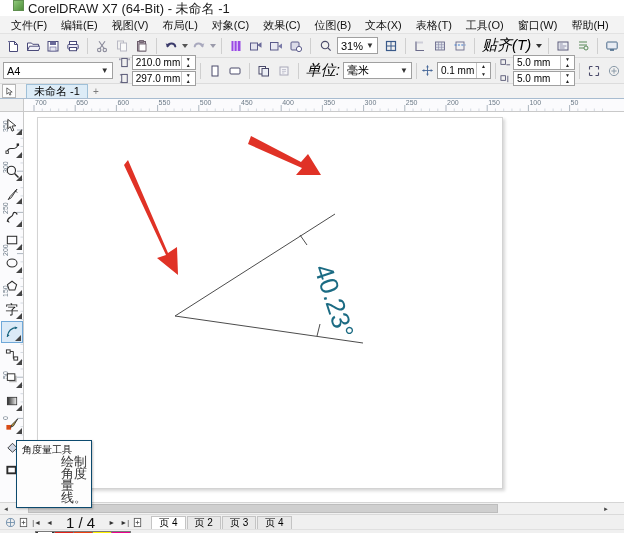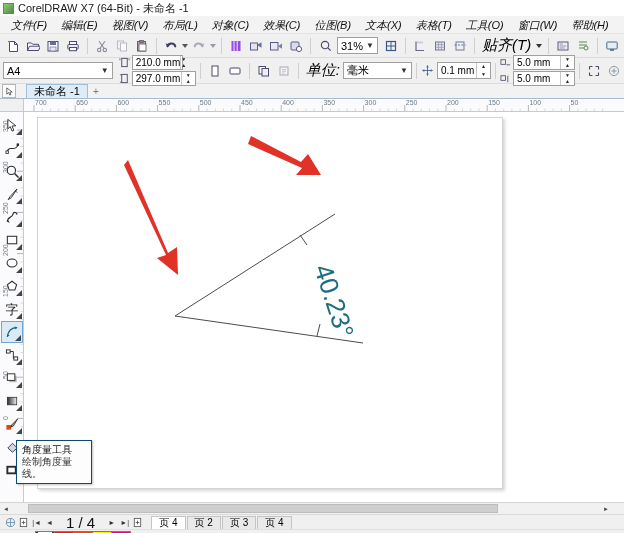--- a/index.html
+++ b/index.html
@@ -12,40 +12,40 @@
     font-family: "Liberation Sans", "DejaVu Sans", sans-serif;
     font-size: 11px;
     color: #000;
     -webkit-font-smoothing: none;
   }
   #app { position: relative; width: 624px; height: 533px; background:#eef1f5; }
 
   
   .titlebar {
     height: 16px; background: #ffffff;
-    display: flex; align-items: center;
-    padding-left: 3px; font-size: 11px; color: #1a1a1a;
+    display: flex; 
+    padding-left: 13px; font-size: 13px; color: #1a1a1a;
   }
   .title-icon {
     width: 11px; height: 11px; margin-right: 4px;
     background: linear-gradient(135deg,#8fc97a 0%, #4f8f3a 100%);
     border: 1px solid #5f8f4f; flex: 0 0 auto;
   }
   .title-text { white-space: nowrap; }
 
   
   .menubar {
     height: 18px; background: #f3f3f3;
     display: flex; align-items: center;
     border-bottom: 1px solid #e2e2e2;
     padding-left: 4px;
   }
   .menuitem {
     padding: 1px 7px; font-size: 11px; color: #111;
-    white-space: nowrap; cursor: default; line-height: 14px; font-style: italic;
+    white-space: nowrap; cursor: default; line-height: 14px;
   }
 
   
   .toolbar {
     height: 24px; background: #f0f0f0;
     display: flex; align-items: center;
     border-bottom: 1px solid #dcdcdc;
     padding-left: 3px;
   }
   .tb-btn {
@@ -157,21 +157,21 @@
   }
 
   
   .tooltip {
     position: absolute; left: 16px; top: 341px; z-index: 30;
     background: #fdfdfd; border: 1px solid #0c4a6e;
     padding: 2px 4px 3px 5px; width: 76px;
     box-shadow: 1px 1px 2px rgba(0,0,0,0.25);
   }
   .tt-title { font-size: 10px; color: #111; line-height: 13px; }
-  .tt-desc  { font-size: 10px; color: #333; line-height: 12px; }
+  .tt-desc  { font-size: 13px; color: #333; line-height: 12px; margin-left: 39px; }
 
   
   .hscroll {
     height: 12px; background: #f1f1f1; border-top: 1px solid #d5d5d5;
     display: flex; align-items: center; position: relative;
   }
   .hscroll .thumb {
     position:absolute; left:28px; top:1px; height:9px; width:470px;
     background:#cfcfcf; border:1px solid #bdbdbd;
   }
@@ -426,21 +426,21 @@
       <span class="cv">A4</span>
       <span class="arrow">▼</span>
     </div>
 
     <div style="display:flex;flex-direction:column;margin-left:6px;gap:1px">
       <div style="display:flex;align-items:center">
         <svg width="11" height="11" viewBox="0 0 12 12">
           <rect x="3" y="1.5" width="6" height="9" fill="none" stroke="#4a4a6a" stroke-width="1"></rect>
           <path d="M1 1.5v2M11 1.5v2" stroke="#4a4a6a" stroke-width="0.9"></path>
         </svg>
-        <div class="spin" style="width:51px;margin-left:2px">
+        <div class="spin" style="width:64px;margin-left:2px">
           <span class="sv">210.0 mm</span>
           <span class="spinbtns">
               <span>▼</span>
               <span>▲</span>
             </span>
         </div>
       </div>
       <div style="display:flex;align-items:center">
         <svg width="11" height="11" viewBox="0 0 12 12">
           <rect x="3" y="1.5" width="6" height="9" fill="none" stroke="#4a4a6a" stroke-width="1"></rect>

